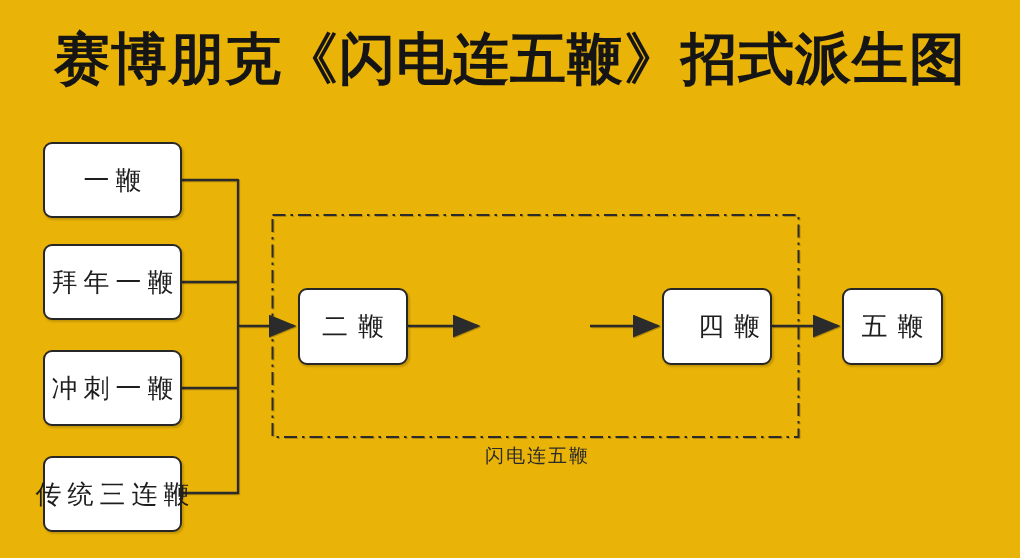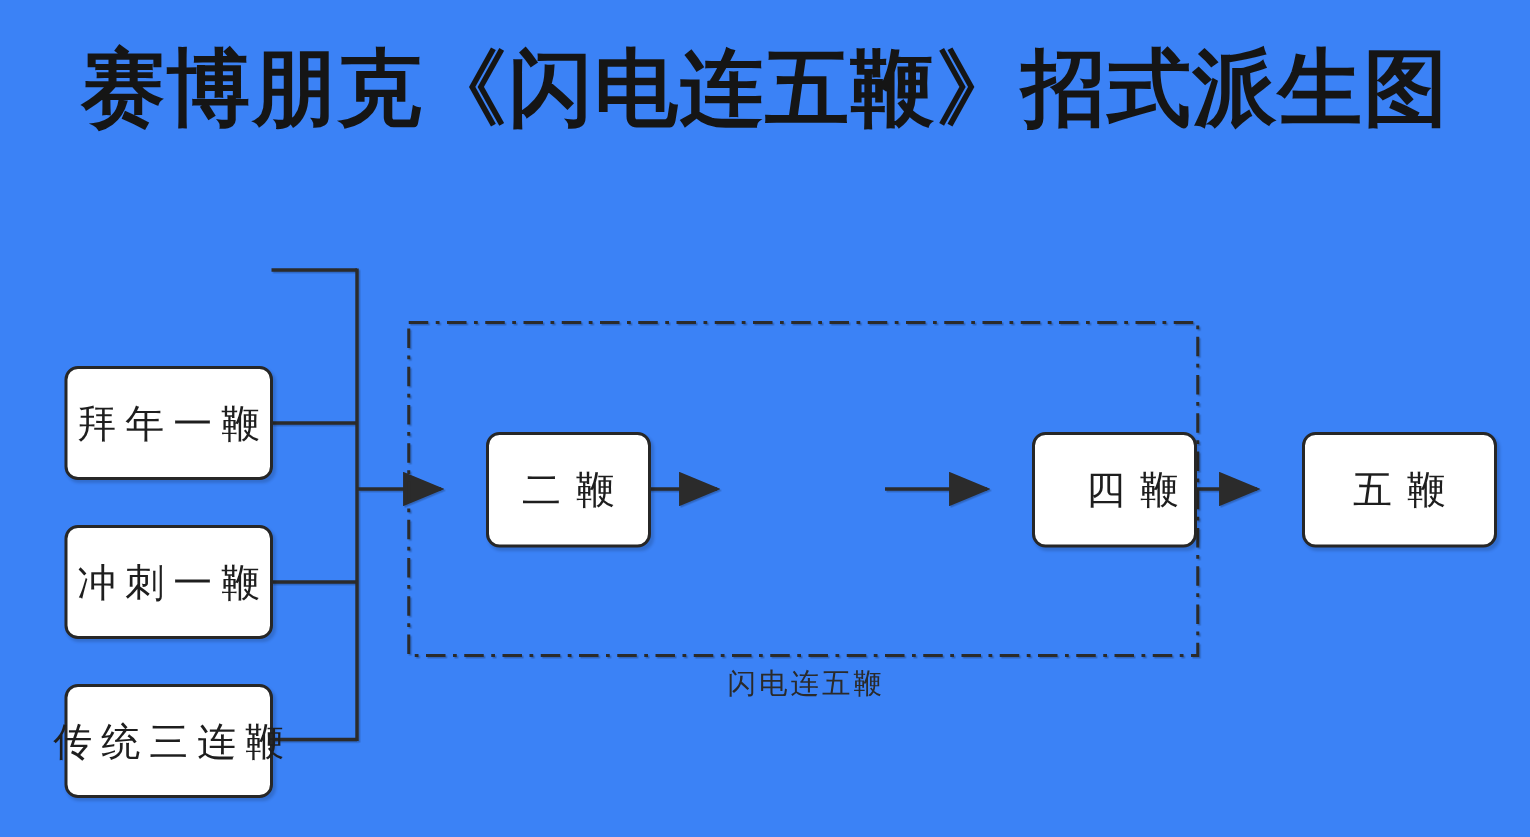--- a/index.html
+++ b/index.html
@@ -1,19 +1,19 @@
 <!DOCTYPE html>
 <html><head>
 <meta charset="utf-8">
 <style>
   html,body{margin:0;padding:0;background:#ffffff;}
   .stage{
     position:relative;
     width:1020px;height:558px;
-    background:#3b82f6;
+    background:#eab308;
     overflow:hidden;
     font-family:"Liberation Serif", serif;
   }
   .title{
     position:absolute;
     left:0; top:22px; width:1020px;
     text-align:center;
     font-size:56px;
     font-weight:900;
     letter-spacing:1px;
@@ -42,25 +42,25 @@
     white-space:nowrap;
   }
   .node.chain .lbl{letter-spacing:10px;padding-left:10px;}
   
   .src{left:43px;width:139px;height:76px;}
   .src1{top:142px;}
   .src2{top:244px;}
   .src3{top:350px;}
   .src4{top:456px;}
   
-  .chain{top:288px;height:77px;margin-left:26px;}
+  .chain{top:288px;height:77px;}
   .c1{left:298px;width:110px;}
   .c2{left:482px;width:108px;}
   .c3{left:662px;width:110px;padding-left:24px;}
-  .c4{left:842px;width:130px;}
+  .c4{left:842px;width:101px;}
   .group-label{
     position:absolute;
     left:440px;top:443px;width:195px;
     text-align:center;
     font-size:19px;
     letter-spacing:2px;
     color:#2a2a2a;
   }
 </style>
 </head>
@@ -88,20 +88,23 @@
       <line x1="238" y1="326" x2="294" y2="326" marker-end="url(#arrow)"></line>
 
       <line x1="408" y1="326" x2="478" y2="326" marker-end="url(#arrow)"></line>
       <line x1="590" y1="326" x2="658" y2="326" marker-end="url(#arrow)"></line>
       <line x1="772" y1="326" x2="838" y2="326" marker-end="url(#arrow)"></line>
     </g>
 
     <rect x="272.5" y="215" width="526" height="222" fill="none" stroke="#2b2b2b" stroke-width="2" stroke-dasharray="13 5 2.5 5"></rect>
   </svg>
 
+  <div class="node src src1">
+    <span class="lbl">一鞭</span>
+  </div>
   <div class="node src src2">
     <span class="lbl">拜年一鞭</span>
   </div>
   <div class="node src src3">
     <span class="lbl">冲刺一鞭</span>
   </div>
   <div class="node src src4">
     <span class="lbl">传统三连鞭</span>
   </div>
 

